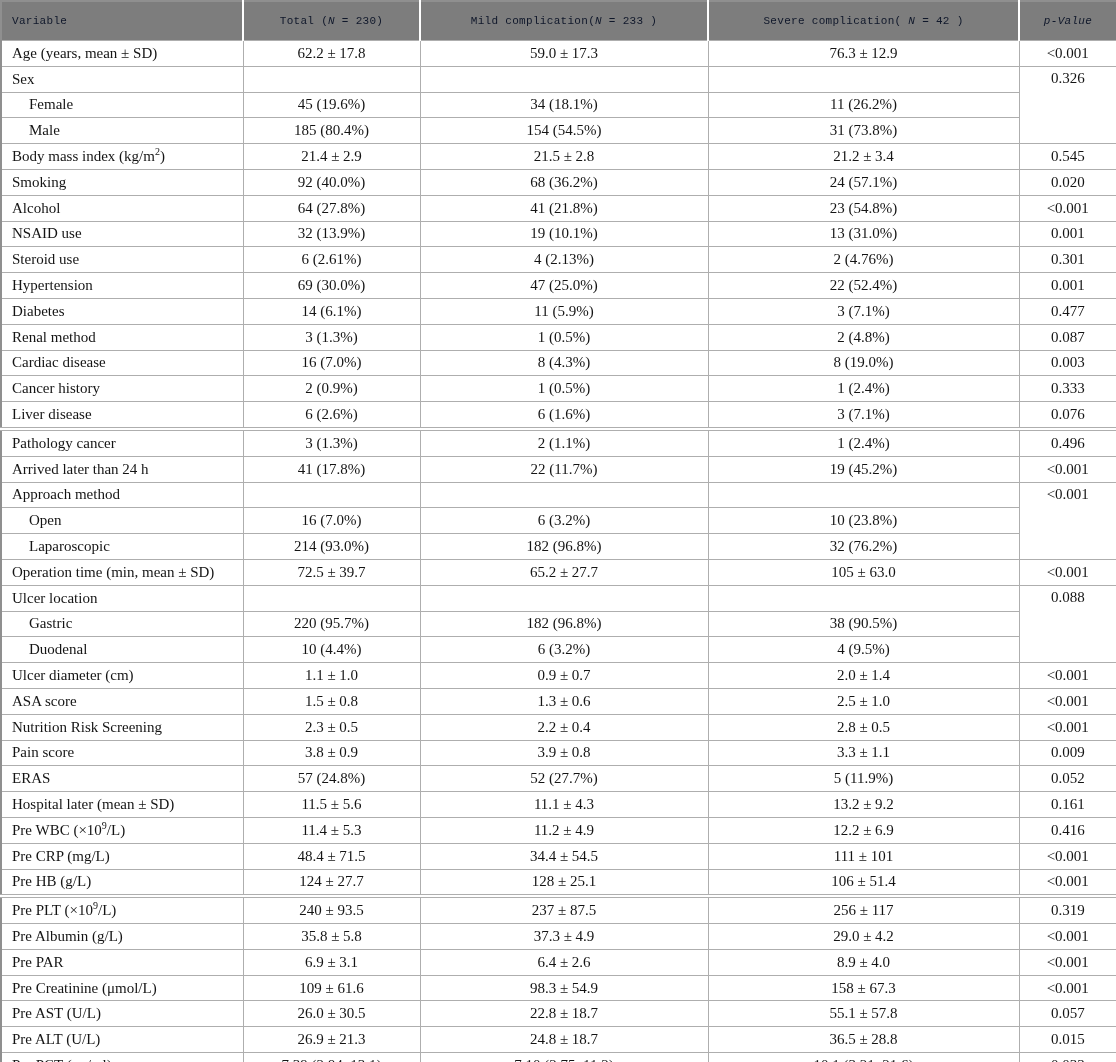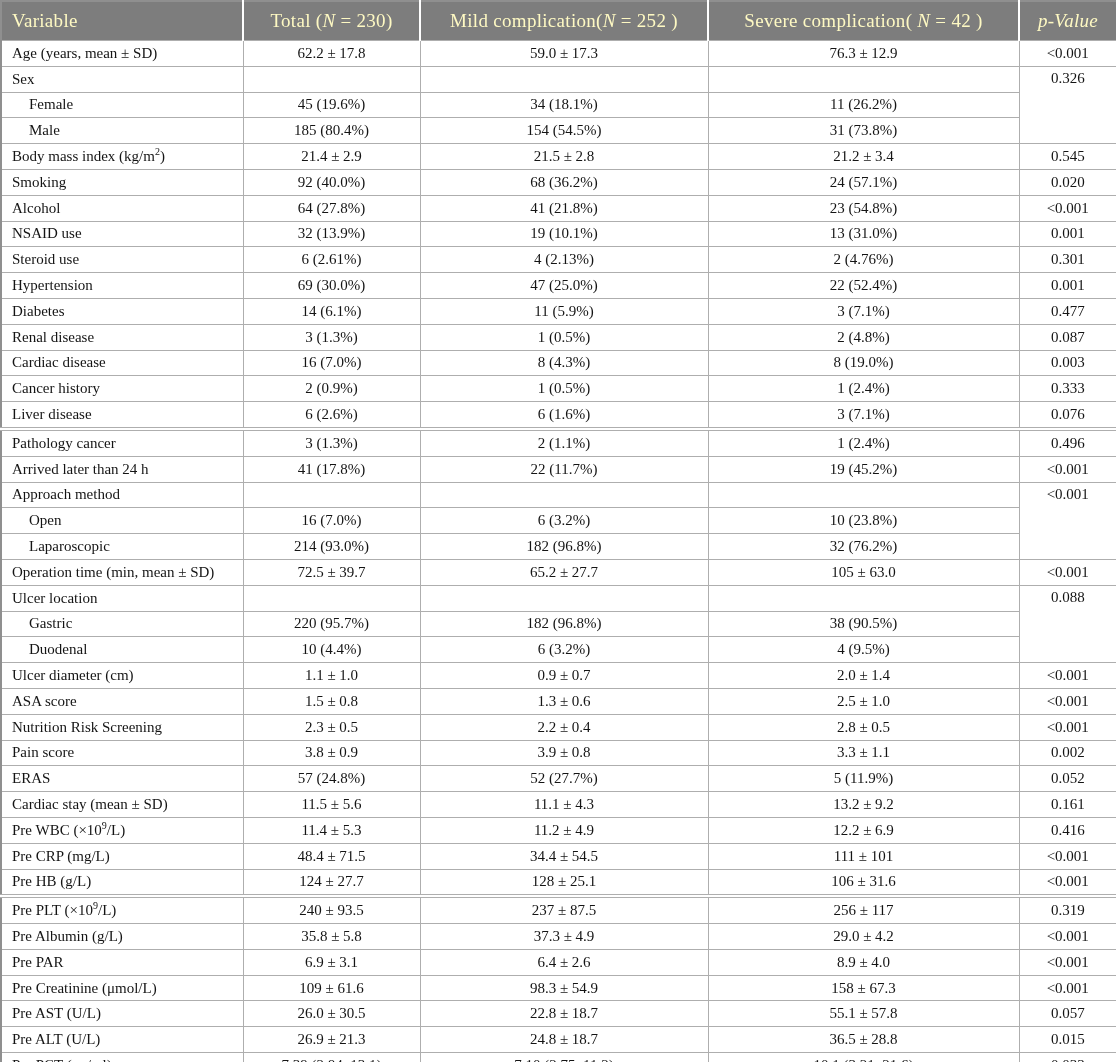--- a/index.html
+++ b/index.html
@@ -17,23 +17,23 @@
     width: 1116px;
   }
   table.paper-table {
     border-collapse: collapse;
     table-layout: fixed;
     width: 1116px;
     border: 2px solid #8f8f8f;
   }
   thead th {
     background: #7d7d7d;
-    color: #fef9c3;
-    font-family: Liberation Serif, serif;
-    font-size: 19px;
+    color: #0f172a;
+    font-family: Liberation Mono, monospace;
+    font-size: 11px;
     font-weight: 400;
     letter-spacing: 0.3px;
     height: 38px;
     text-align: center;
     padding: 0 4px;
     border-left: 2px solid #ffffff;
     vertical-align: middle;
   }
   thead th:first-child {
     border-left: none;
@@ -85,21 +85,21 @@
       <col style="width:242px">
       <col style="width:177px">
       <col style="width:288px">
       <col style="width:311px">
       <col style="width:98px">
     </colgroup>
     <thead>
       <tr>
         <th><span>Variable</span></th>
         <th><span>Total (</span><i class="hd-it">N</i><span> = 230)</span></th>
-        <th><span>Mild complication(</span><i class="hd-it">N</i><span> = 252 )</span></th>
+        <th><span>Mild complication(</span><i class="hd-it">N</i><span> = 233 )</span></th>
         <th><span>Severe complication( </span><i class="hd-it">N</i><span> = 42 )</span></th>
         <th><span></span><i class="hd-it">p-Value</i><span></span></th>
       </tr>
     </thead>
     <tbody id="table-body">
         <tr>
           <td class="var"><span>Age (years, mean ± SD)</span></td>
           <td class="num">62.2 ± 17.8</td>
           <td class="num">59.0 ± 17.3</td>
           <td class="num">76.3 ± 12.9</td>
@@ -167,21 +167,21 @@
           <td class="num">0.001</td>
         </tr>
         <tr>
           <td class="var"><span>Diabetes</span></td>
           <td class="num">14 (6.1%)</td>
           <td class="num">11 (5.9%)</td>
           <td class="num">3 (7.1%)</td>
           <td class="num">0.477</td>
         </tr>
         <tr>
-          <td class="var"><span>Renal disease</span></td>
+          <td class="var"><span>Renal method</span></td>
           <td class="num">3 (1.3%)</td>
           <td class="num">1 (0.5%)</td>
           <td class="num">2 (4.8%)</td>
           <td class="num">0.087</td>
         </tr>
         <tr>
           <td class="var"><span>Cardiac disease</span></td>
           <td class="num">16 (7.0%)</td>
           <td class="num">8 (4.3%)</td>
           <td class="num">8 (19.0%)</td>
@@ -279,31 +279,31 @@
           <td class="num">2.3 ± 0.5</td>
           <td class="num">2.2 ± 0.4</td>
           <td class="num">2.8 ± 0.5</td>
           <td class="num">&lt;0.001</td>
         </tr>
         <tr>
           <td class="var"><span>Pain score</span></td>
           <td class="num">3.8 ± 0.9</td>
           <td class="num">3.9 ± 0.8</td>
           <td class="num">3.3 ± 1.1</td>
-          <td class="num">0.002</td>
+          <td class="num">0.009</td>
         </tr>
         <tr>
           <td class="var"><span>ERAS</span></td>
           <td class="num">57 (24.8%)</td>
           <td class="num">52 (27.7%)</td>
           <td class="num">5 (11.9%)</td>
           <td class="num">0.052</td>
         </tr>
         <tr>
-          <td class="var"><span>Cardiac stay (mean ± SD)</span></td>
+          <td class="var"><span>Hospital later (mean ± SD)</span></td>
           <td class="num">11.5 ± 5.6</td>
           <td class="num">11.1 ± 4.3</td>
           <td class="num">13.2 ± 9.2</td>
           <td class="num">0.161</td>
         </tr>
         <tr>
           <td class="var"><span>Pre WBC (×10</span><sup class="unit-sup">9</sup><span>/L)</span></td>
           <td class="num">11.4 ± 5.3</td>
           <td class="num">11.2 ± 4.9</td>
           <td class="num">12.2 ± 6.9</td>
@@ -313,21 +313,21 @@
           <td class="var"><span>Pre CRP (mg/L)</span></td>
           <td class="num">48.4 ± 71.5</td>
           <td class="num">34.4 ± 54.5</td>
           <td class="num">111 ± 101</td>
           <td class="num">&lt;0.001</td>
         </tr>
         <tr>
           <td class="var"><span>Pre HB (g/L)</span></td>
           <td class="num">124 ± 27.7</td>
           <td class="num">128 ± 25.1</td>
-          <td class="num">106 ± 31.6</td>
+          <td class="num">106 ± 51.4</td>
           <td class="num">&lt;0.001</td>
         </tr>
         <tr class="thick-top">
           <td class="var"><span>Pre PLT (×10</span><sup class="unit-sup">9</sup><span>/L)</span></td>
           <td class="num">240 ± 93.5</td>
           <td class="num">237 ± 87.5</td>
           <td class="num">256 ± 117</td>
           <td class="num">0.319</td>
         </tr>
         <tr>

